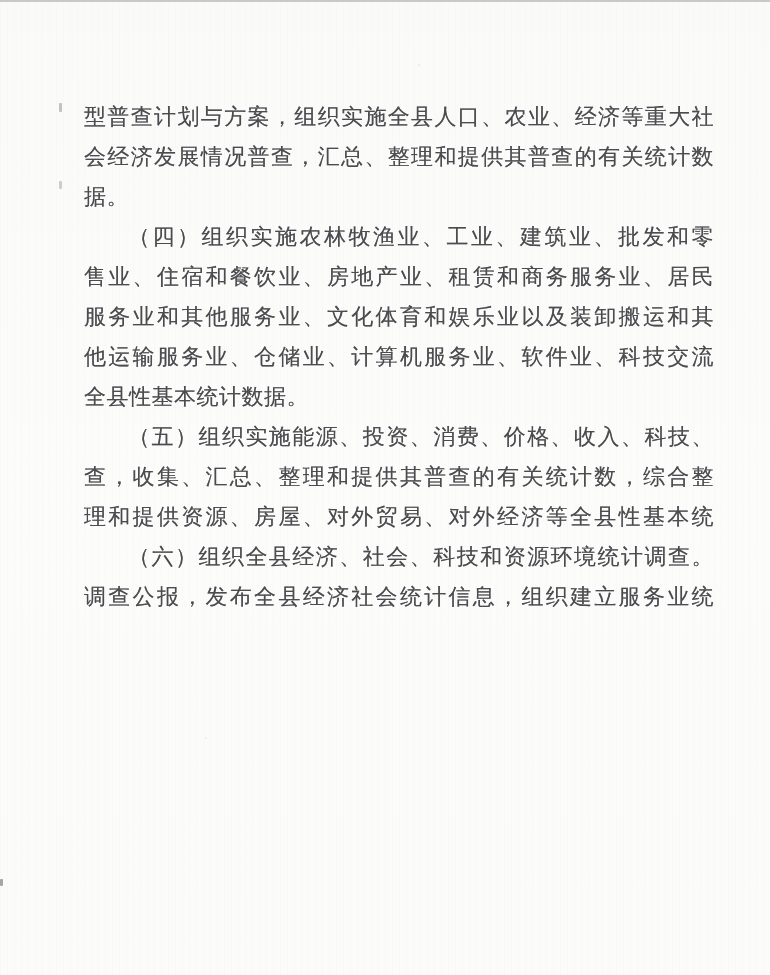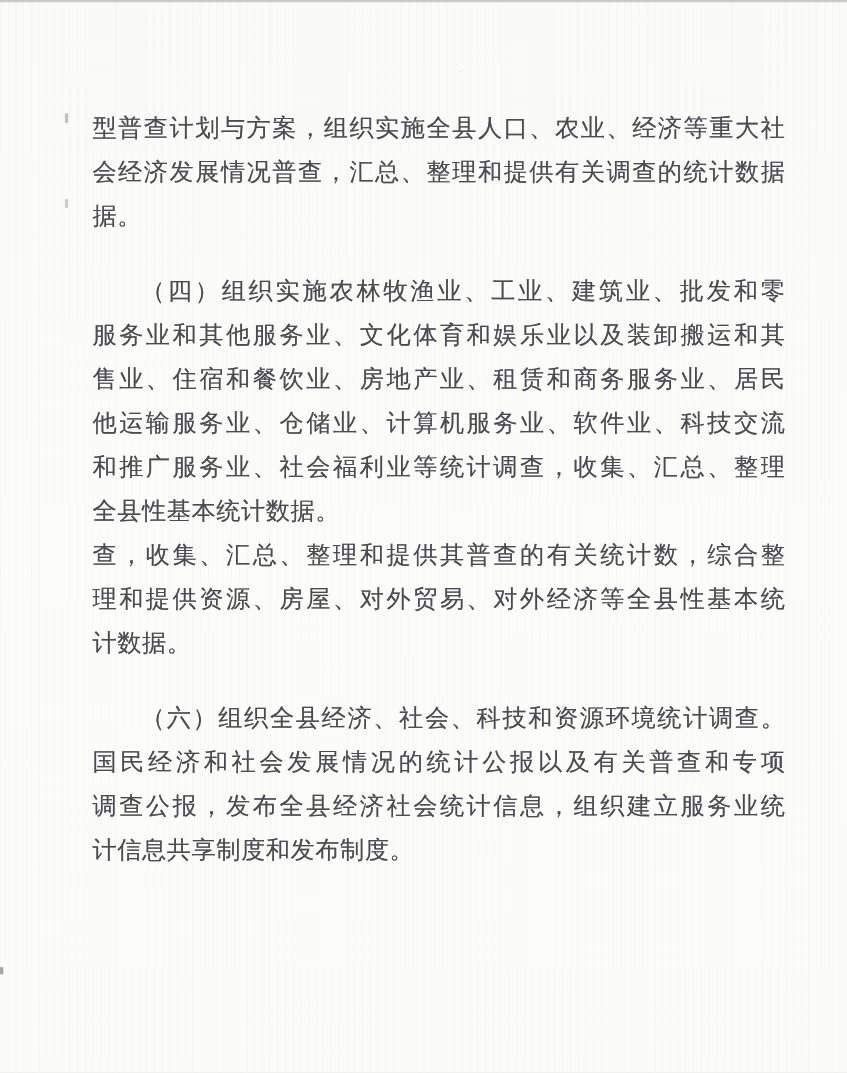--- a/index.html
+++ b/index.html
@@ -35,21 +35,20 @@
     height: 40px;
     color: #4b4b50;
     letter-spacing: 0.5px;
     text-align: justify;
     text-align-last: justify;
     white-space: nowrap;
     text-shadow: 0 0 0.6px rgba(75,75,80,0.55);
   }
   .line.indent {
     text-indent: 2em;
-    margin-top: 28px;
   }
   .line.short {
     text-align: left;
     text-align-last: left;
   }
   .speck {
     position: absolute;
     background: #8a8a8a;
     border-radius: 1px;
   }
@@ -60,38 +59,35 @@
   .speck.s5 { left: 205px; top: 735px; width: 2px; height: 2px; opacity: 0.15; }
 </style>
 </head>
 <body>
 
 <div class="paper">
 
   <div class="textblock">
 
     <div class="line">型普查计划与方案，组织实施全县人口、农业、经济等重大社</div>
-    <div class="line">会经济发展情况普查，汇总、整理和提供有关调查的统计数据</div>
+    <div class="line">会经济发展情况普查，汇总、整理和提供其普查的有关统计数</div>
     <div class="line short">据。</div>
 
     <div class="line indent">（四）组织实施农林牧渔业、工业、建筑业、批发和零</div>
+    <div class="line">售业、住宿和餐饮业、房地产业、租赁和商务服务业、居民</div>
     <div class="line">服务业和其他服务业、文化体育和娱乐业以及装卸搬运和其</div>
-    <div class="line">售业、住宿和餐饮业、房地产业、租赁和商务服务业、居民</div>
     <div class="line">他运输服务业、仓储业、计算机服务业、软件业、科技交流</div>
-    <div class="line">和推广服务业、社会福利业等统计调查，收集、汇总、整理</div>
     <div class="line short">全县性基本统计数据。</div>
 
+    <div class="line indent">（五）组织实施能源、投资、消费、价格、收入、科技、</div>
     <div class="line">查，收集、汇总、整理和提供其普查的有关统计数，综合整</div>
     <div class="line">理和提供资源、房屋、对外贸易、对外经济等全县性基本统</div>
-    <div class="line short">计数据。</div>
 
     <div class="line indent">（六）组织全县经济、社会、科技和资源环境统计调查。</div>
-    <div class="line">国民经济和社会发展情况的统计公报以及有关普查和专项</div>
     <div class="line">调查公报，发布全县经济社会统计信息，组织建立服务业统</div>
-    <div class="line short">计信息共享制度和发布制度。</div>
 
   </div>
 
   <div class="speck s1"></div>
   <div class="speck s2"></div>
   <div class="speck s3"></div>
   <div class="speck s4"></div>
   <div class="speck s5"></div>
 
 </div>

